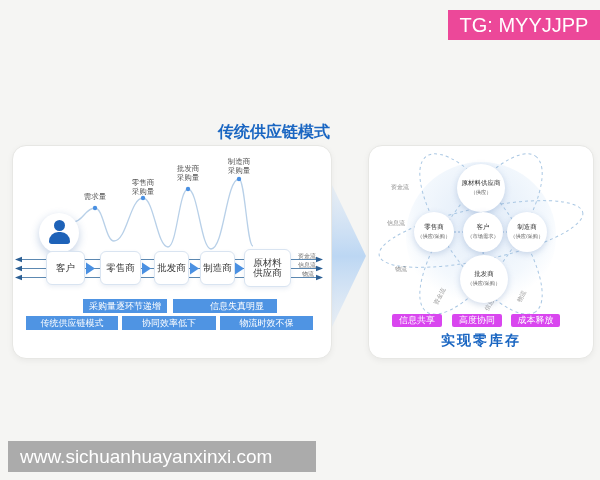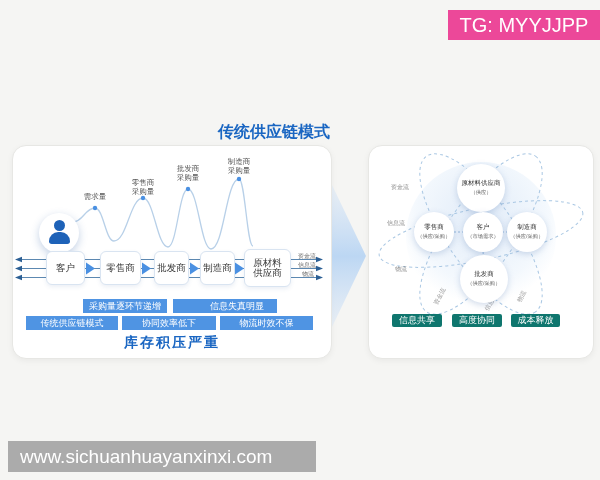--- a/index.html
+++ b/index.html
@@ -81,21 +81,21 @@
   .node-left   { left:45px;  top:66px;  width:40px; height:40px; }
   .node-center { left:94px;  top:66px;  width:40px; height:40px; }
   .node-right  { left:138px; top:66px;  width:40px; height:40px; }
   .node-bottom { left:91px;  top:109px; width:48px; height:48px; }
 
   .rfl { position:absolute; font-size:6px; color:#888; z-index:2; }
   .rfl0 { left:22px; top:37px; } .rfl1 { left:18px; top:73px; } .rfl2 { left:26px; top:119px; }
   .rflb { position:absolute; font-size:6px; color:#999; transform:rotate(-62deg); z-index:2; }
   .rflb0 { left:62px;  top:146px; } .rflb1 { left:113px; top:152px; } .rflb2 { left:147px; top:146px; }
 
-  .bpill { position:absolute; top:168px; background:#0f766e; color:#fff; font-size:9px; height:13px;
+  .bpill { position:absolute; top:168px; background:#d946ef; color:#fff; font-size:9px; height:13px;
            line-height:13px; text-align:center; border-radius:2px; z-index:3; }
   .bp0 { left:23px;  width:50px; } .bp1 { left:83px; width:50px; } .bp2 { left:142px; width:49px; }
 
   .mid-arrow { position:absolute; left:332px; top:185px; z-index:1; }
 </style>
 </head>
 <body>
 
 <div class="page">
 
@@ -181,21 +181,20 @@
     <span class="flr flr0">资金流</span>
     <span class="flr flr1">信息流</span>
     <span class="flr flr2">物流</span>
 
     <div class="pill p10">采购量逐环节递增</div>
     <div class="pill p11">信息失真明显</div>
     <div class="pill p20">传统供应链模式</div>
     <div class="pill p22">物流时效不保</div>
     <div class="pill p21">协同效率低下</div>
 
-    <div class="concl concl-left">库存积压严重</div>
   </div>
 
   <svg class="mid-arrow" width="38" height="142" viewBox="0 0 38 142">
     <defs>
       <linearGradient id="ag" x1="0" y1="0" x2="0" y2="1">
         <stop offset="0" stop-color="#cfe1f7" stop-opacity="0.35"></stop>
         <stop offset="0.5" stop-color="#b9d5f3" stop-opacity="0.95"></stop>
         <stop offset="1" stop-color="#cfe1f7" stop-opacity="0.35"></stop>
       </linearGradient>
     </defs>
@@ -240,16 +239,17 @@
     <span class="rfl rfl2">物流</span>
 
     <span class="rflb rflb0">资金流</span>
     <span class="rflb rflb1">信息流</span>
     <span class="rflb rflb2">物流</span>
 
     <div class="bpill bp0">信息共享</div>
     <div class="bpill bp1">高度协同</div>
     <div class="bpill bp2">成本释放</div>
 
+    <div class="concl concl-right">实现零库存</div>
   </div>
 
   <div class="footer">www.sichuanhuayanxinxi.com</div>
 </div>
 
 </body></html>

